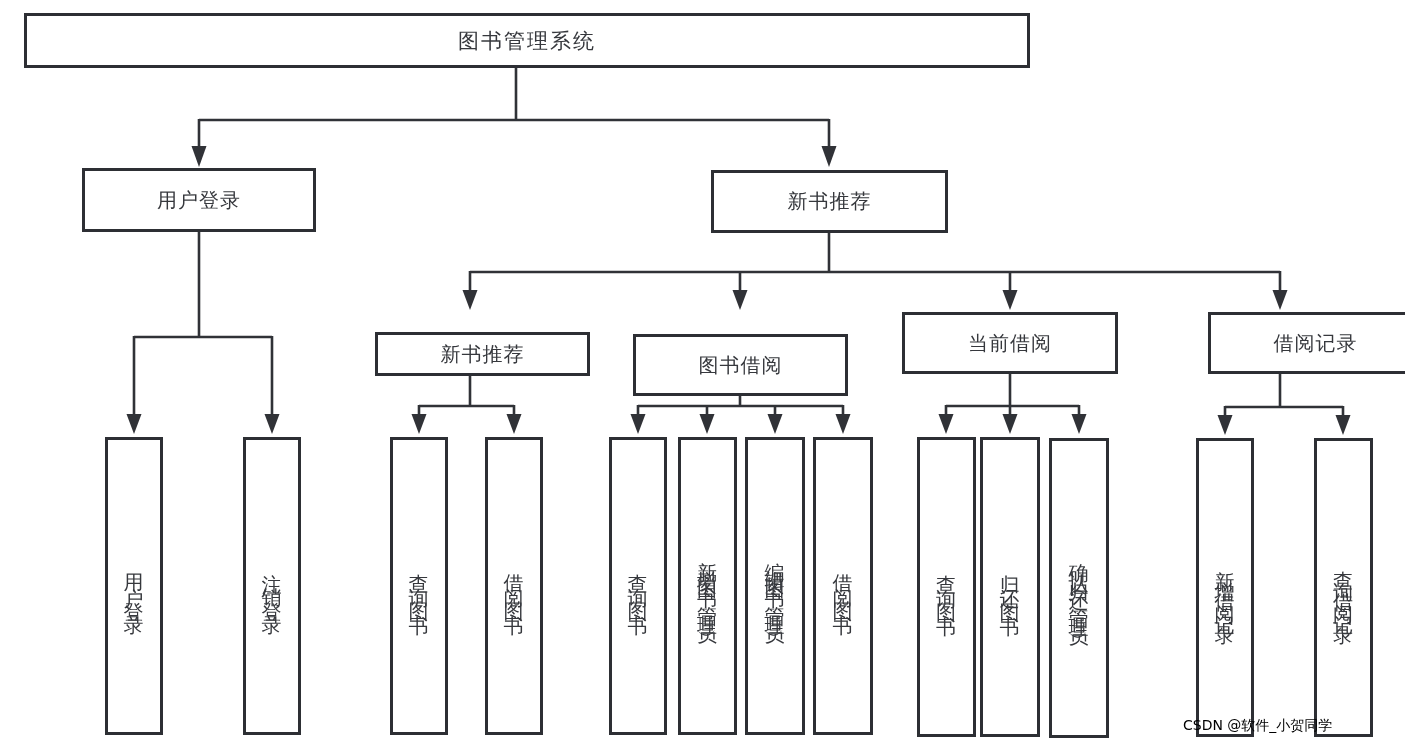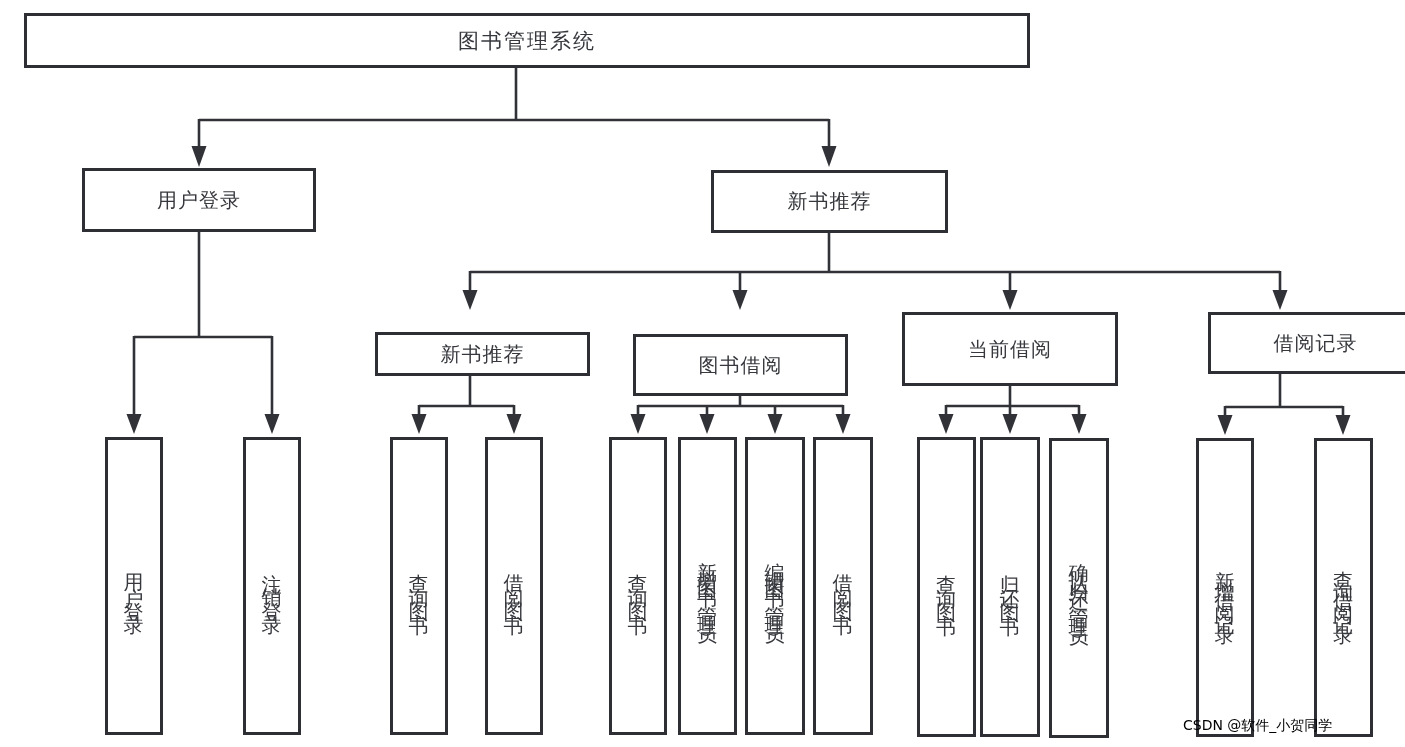--- a/index.html
+++ b/index.html
@@ -89,21 +89,21 @@
   <div class="node h" style="left:711px;top:170px;width:237px;height:63px;">
     <span>新书推荐</span>
   </div>
 
   <div class="node h" style="left:363px;top:332px;width:215px;height:44px;margin-left:12px;">
     <span>新书推荐</span>
   </div>
   <div class="node h" style="left:633px;top:312px;width:215px;height:62px;margin-top:22px;">
     <span>图书借阅</span>
   </div>
-  <div class="node h" style="left:902px;top:312px;width:216px;height:74px;">
+  <div class="node h" style="left:902px;top:312px;width:216px;height:62px;">
     <span>当前借阅</span>
   </div>
   <div class="node h" style="left:1208px;top:312px;width:215px;height:62px;">
     <span>借阅记录</span>
   </div>
 
   <div class="node leaf ls4" style="left:105px;top:437px;width:58px;height:298px;">
     <span>用户登录</span>
   </div>
   <div class="node leaf ls4" style="left:243px;top:437px;width:58px;height:298px;">

